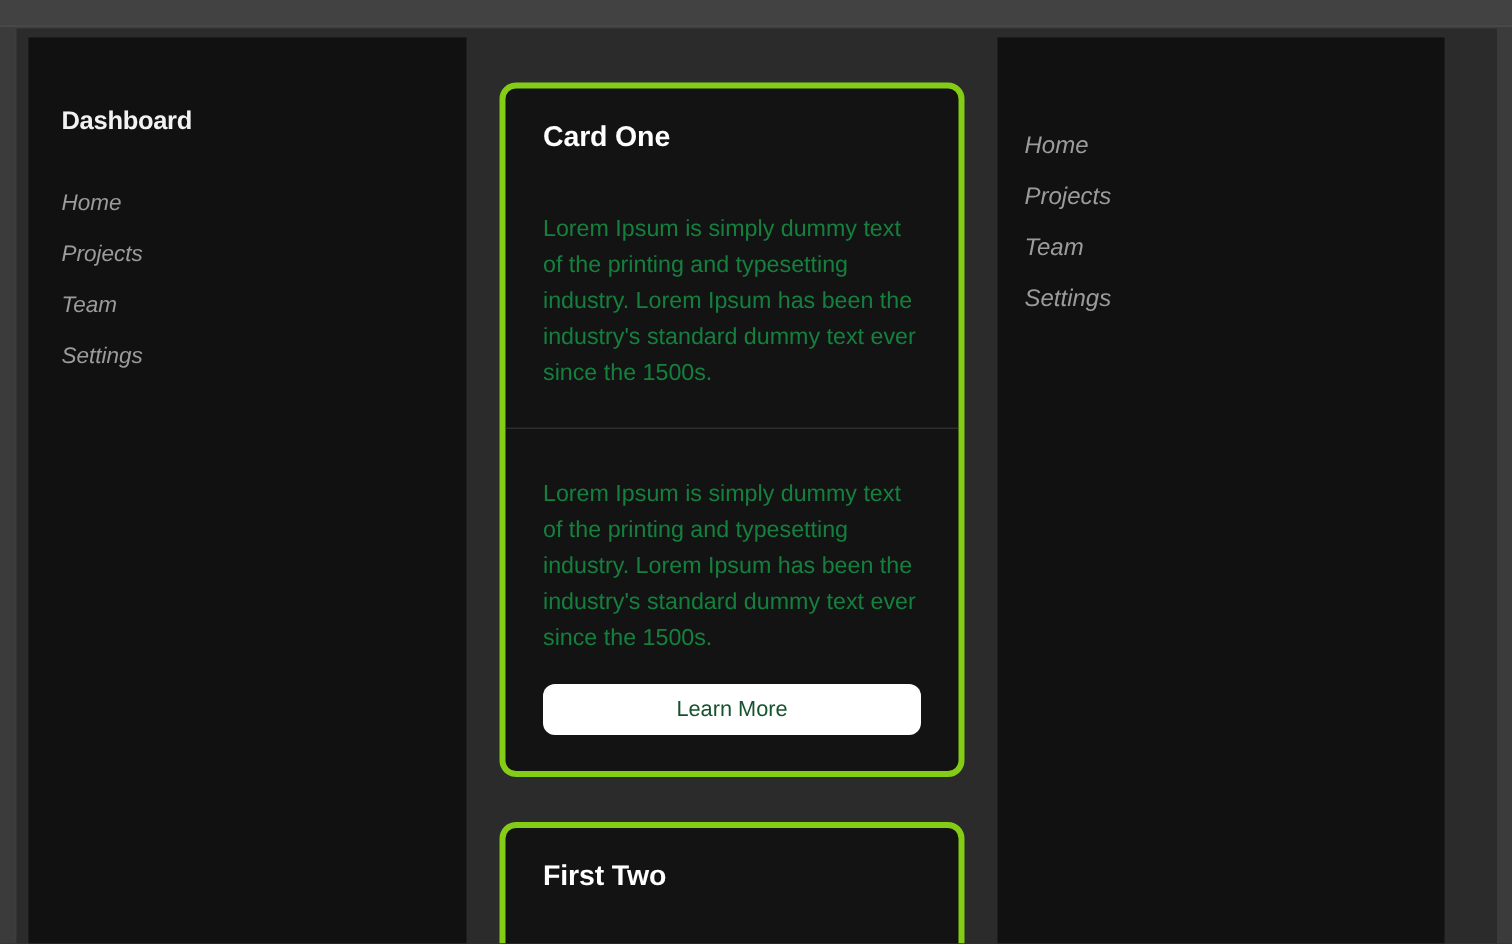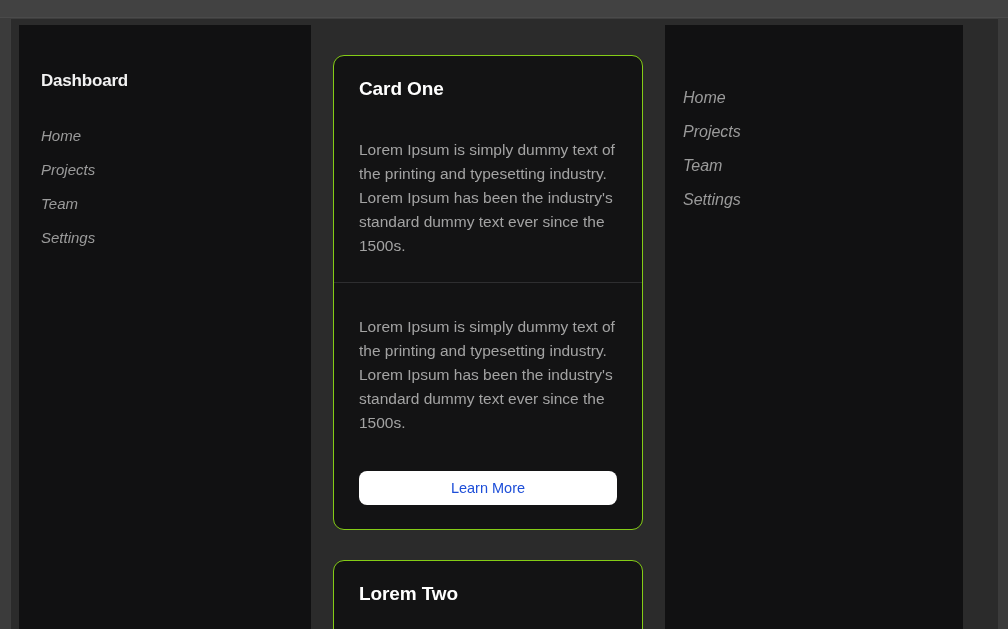--- a/index.html
+++ b/index.html
@@ -84,21 +84,21 @@
     width: 310px;
     flex: 0 0 310px;
     padding-top: 30px;
     display: flex;
     flex-direction: column;
     gap: 30px;
   }
 
   .card {
     background: #131314;
-    border: 1px solid #84cc16;
+    border: 4px solid #84cc16;
     border-radius: 11px;
     overflow: hidden;
     flex: 0 0 auto;
   }
 
   .card-section { padding: 22px 25px 24px 25px; }
 
   .card-section + .card-section {
     border-top: 1px solid #2e2e30;
     padding-top: 32px;
@@ -113,30 +113,30 @@
   }
 
   .card-subtitle {
     font-size: 13.5px;
     color: #8e8e8e;
   }
 
   .card-body {
     font-size: 15.5px;
     line-height: 24px;
-    color: #a3a3a3;
+    color: #15803d;
   }
 
   .card-button {
     display: block;
     width: 100%;
-    margin-top: 36px;
+    margin-top: 18px;
     padding: 9px 0;
     background: #ffffff;
-    color: #1d4ed8;
+    color: #14532d;
     border: none;
     border-radius: 8px;
     font-family: "Liberation Sans", sans-serif;
     font-size: 14.5px;
     cursor: pointer;
   }
 
   
   #right-panel {
     flex: 1 1 auto;
@@ -179,21 +179,21 @@
             <p class="card-body" style="margin-top:38px;">Lorem Ipsum is simply dummy text of the printing and typesetting industry. Lorem Ipsum has been the industry's standard dummy text ever since the 1500s.</p>
           </div>
           <div class="card-section">
             <p class="card-body">Lorem Ipsum is simply dummy text of the printing and typesetting industry. Lorem Ipsum has been the industry's standard dummy text ever since the 1500s.</p>
             <button class="card-button">Learn More</button>
           </div>
         </section>
 
         <section class="card">
           <div class="card-section">
-            <div class="card-title">Lorem Two</div>
+            <div class="card-title">First Two</div>
           </div>
         </section>
 
       </main>
 
       <aside id="right-panel">
         <ul class="nav-list">
           <li class="nav-item">Home</li>
           <li class="nav-item">Projects</li>
           <li class="nav-item">Team</li>

